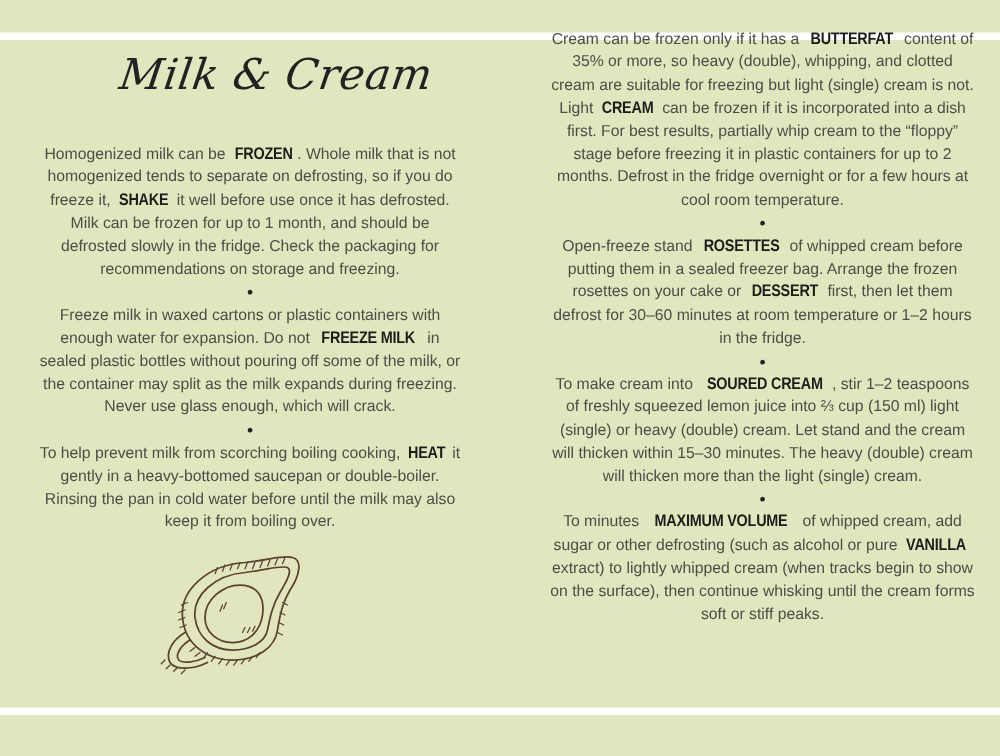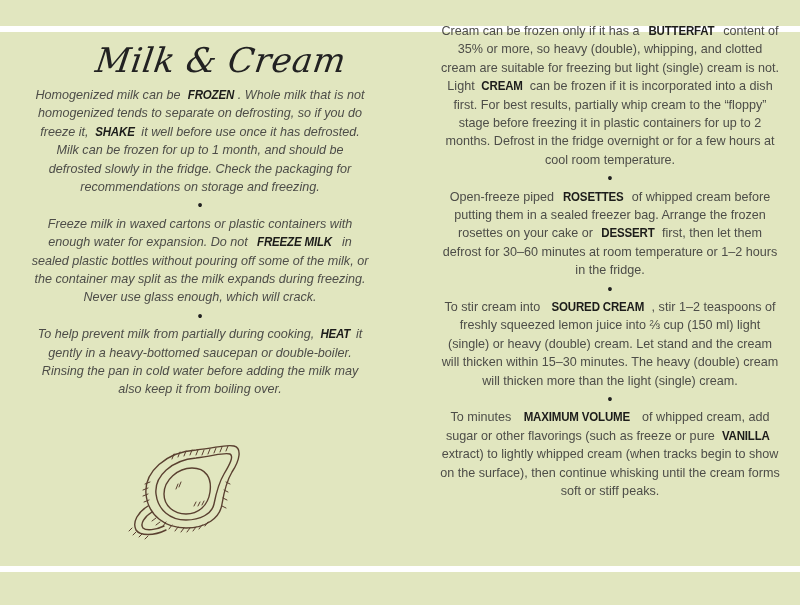--- a/index.html
+++ b/index.html
@@ -45,21 +45,21 @@
       transform: skewX(-8deg);
     }
 
     .column {
       position: absolute;
       text-align: center;
       font-size: 12.6px;
       line-height: 18.4px;
       color: #4d4d48;
     }
-    .col-left { left: 30px; width: 340px; top: 54px; font-style: italic; }
+    .col-left { left: 30px; width: 340px; top: 82px; }
     .col-right { left: 40px; width: 340px; top: -10px; }
 
     .para { margin: 0; }
     .bullet {
       display: block;
       height: 18.4px;
       line-height: 18.4px;
       font-size: 14px;
       color: #222;
     }
@@ -93,21 +93,21 @@
   <div class="column col-left">
     <p class="para">
       <span>Homogenized milk can be </span><span class="kw">FROZEN</span><span>. Whole milk that is not homogenized tends to separate on defrosting, so if you do freeze it, </span><span class="kw">SHAKE</span><span> it well before use once it has defrosted. Milk can be frozen for up to 1 month, and should be defrosted slowly in the fridge. Check the packaging for recommendations on storage and freezing.</span>
     </p>
     <span class="bullet">•</span>
     <p class="para">
       <span>Freeze milk in waxed cartons or plastic containers with enough water for expansion. Do not </span><span class="kw">FREEZE MILK</span><span> in sealed plastic bottles without pouring off some of the milk, or the container may split as the milk expands during freezing. Never use glass enough, which will crack.</span>
     </p>
     <span class="bullet">•</span>
     <p class="para">
-      <span>To help prevent milk from partially during cooking, </span><span class="kw">HEAT</span><span> it gently in a heavy-bottomed saucepan or double-boiler. Rinsing the pan in cold water before adding the milk may also keep it from boiling over.</span>
+      <span>To help prevent milk from scorching boiling cooking, </span><span class="kw">HEAT</span><span> it gently in a heavy-bottomed saucepan or double-boiler. Rinsing the pan in cold water before until the milk may also keep it from boiling over.</span>
     </p>
   </div>
 
   <div class="illustration">
     <svg width="130" height="110" viewBox="0 0 130 110" fill="none" stroke="#5a4030" stroke-width="1.4" stroke-linecap="round">
 
       <path d="M20 62 C18 40, 40 20, 70 18 C90 16, 100 12, 108 14 C116 16, 114 28, 106 40 C100 50, 98 60, 96 72 C94 86, 80 96, 60 96 C40 96, 22 84, 20 62 Z"></path>
 
       <path d="M30 62 C28 44, 46 28, 70 26 C88 24, 98 20, 104 22 C108 24, 104 32, 98 42 C92 52, 90 62, 88 72 C86 82, 74 88, 60 88 C44 88, 32 78, 30 62 Z"></path>
 
@@ -130,25 +130,25 @@
 
 </div>
 
 <div class="page page-right">
   <div class="column col-right">
     <p class="para">
       <span>Cream can be frozen only if it has a </span><span class="kw">BUTTERFAT</span><span> content of 35% or more, so heavy (double), whipping, and clotted cream are suitable for freezing but light (single) cream is not. Light </span><span class="kw">CREAM</span><span> can be frozen if it is incorporated into a dish first. For best results, partially whip cream to the “floppy” stage before freezing it in plastic containers for up to 2 months. Defrost in the fridge overnight or for a few hours at cool room temperature.</span>
     </p>
     <span class="bullet">•</span>
     <p class="para">
-      <span>Open-freeze piped </span><span class="kw">ROSETTES</span><span> of whipped cream before putting them in a sealed freezer bag. Arrange the frozen rosettes on your cake or </span><span class="kw">DESSERT</span><span> first, then let them defrost for 30–60 minutes at room temperature or 1–2 hours in the fridge.</span>
+      <span>Open-freeze stand </span><span class="kw">ROSETTES</span><span> of whipped cream before putting them in a sealed freezer bag. Arrange the frozen rosettes on your cake or </span><span class="kw">DESSERT</span><span> first, then let them defrost for 30–60 minutes at room temperature or 1–2 hours in the fridge.</span>
     </p>
     <span class="bullet">•</span>
     <p class="para">
-      <span>To stir cream into </span><span class="kw">SOURED CREAM</span><span>, stir 1–2 teaspoons of freshly squeezed lemon juice into ⅔ cup (150 ml) light (single) or heavy (double) cream. Let stand and the cream will thicken within 15–30 minutes. The heavy (double) cream will thicken more than the light (single) cream.</span>
+      <span>To make cream into </span><span class="kw">SOURED CREAM</span><span>, stir 1–2 teaspoons of freshly squeezed lemon juice into ⅔ cup (150 ml) light (single) or heavy (double) cream. Let stand and the cream will thicken within 15–30 minutes. The heavy (double) cream will thicken more than the light (single) cream.</span>
     </p>
     <span class="bullet">•</span>
     <p class="para">
-      <span>To minutes </span><span class="kw">MAXIMUM VOLUME</span><span> of whipped cream, add sugar or other flavorings (such as freeze or pure </span><span class="kw">VANILLA</span><span> extract) to lightly whipped cream (when tracks begin to show on the surface), then continue whisking until the cream forms soft or stiff peaks.</span>
+      <span>To minutes </span><span class="kw">MAXIMUM VOLUME</span><span> of whipped cream, add sugar or other defrosting (such as alcohol or pure </span><span class="kw">VANILLA</span><span> extract) to lightly whipped cream (when tracks begin to show on the surface), then continue whisking until the cream forms soft or stiff peaks.</span>
     </p>
   </div>
 
 </div>
 
 </body></html>

